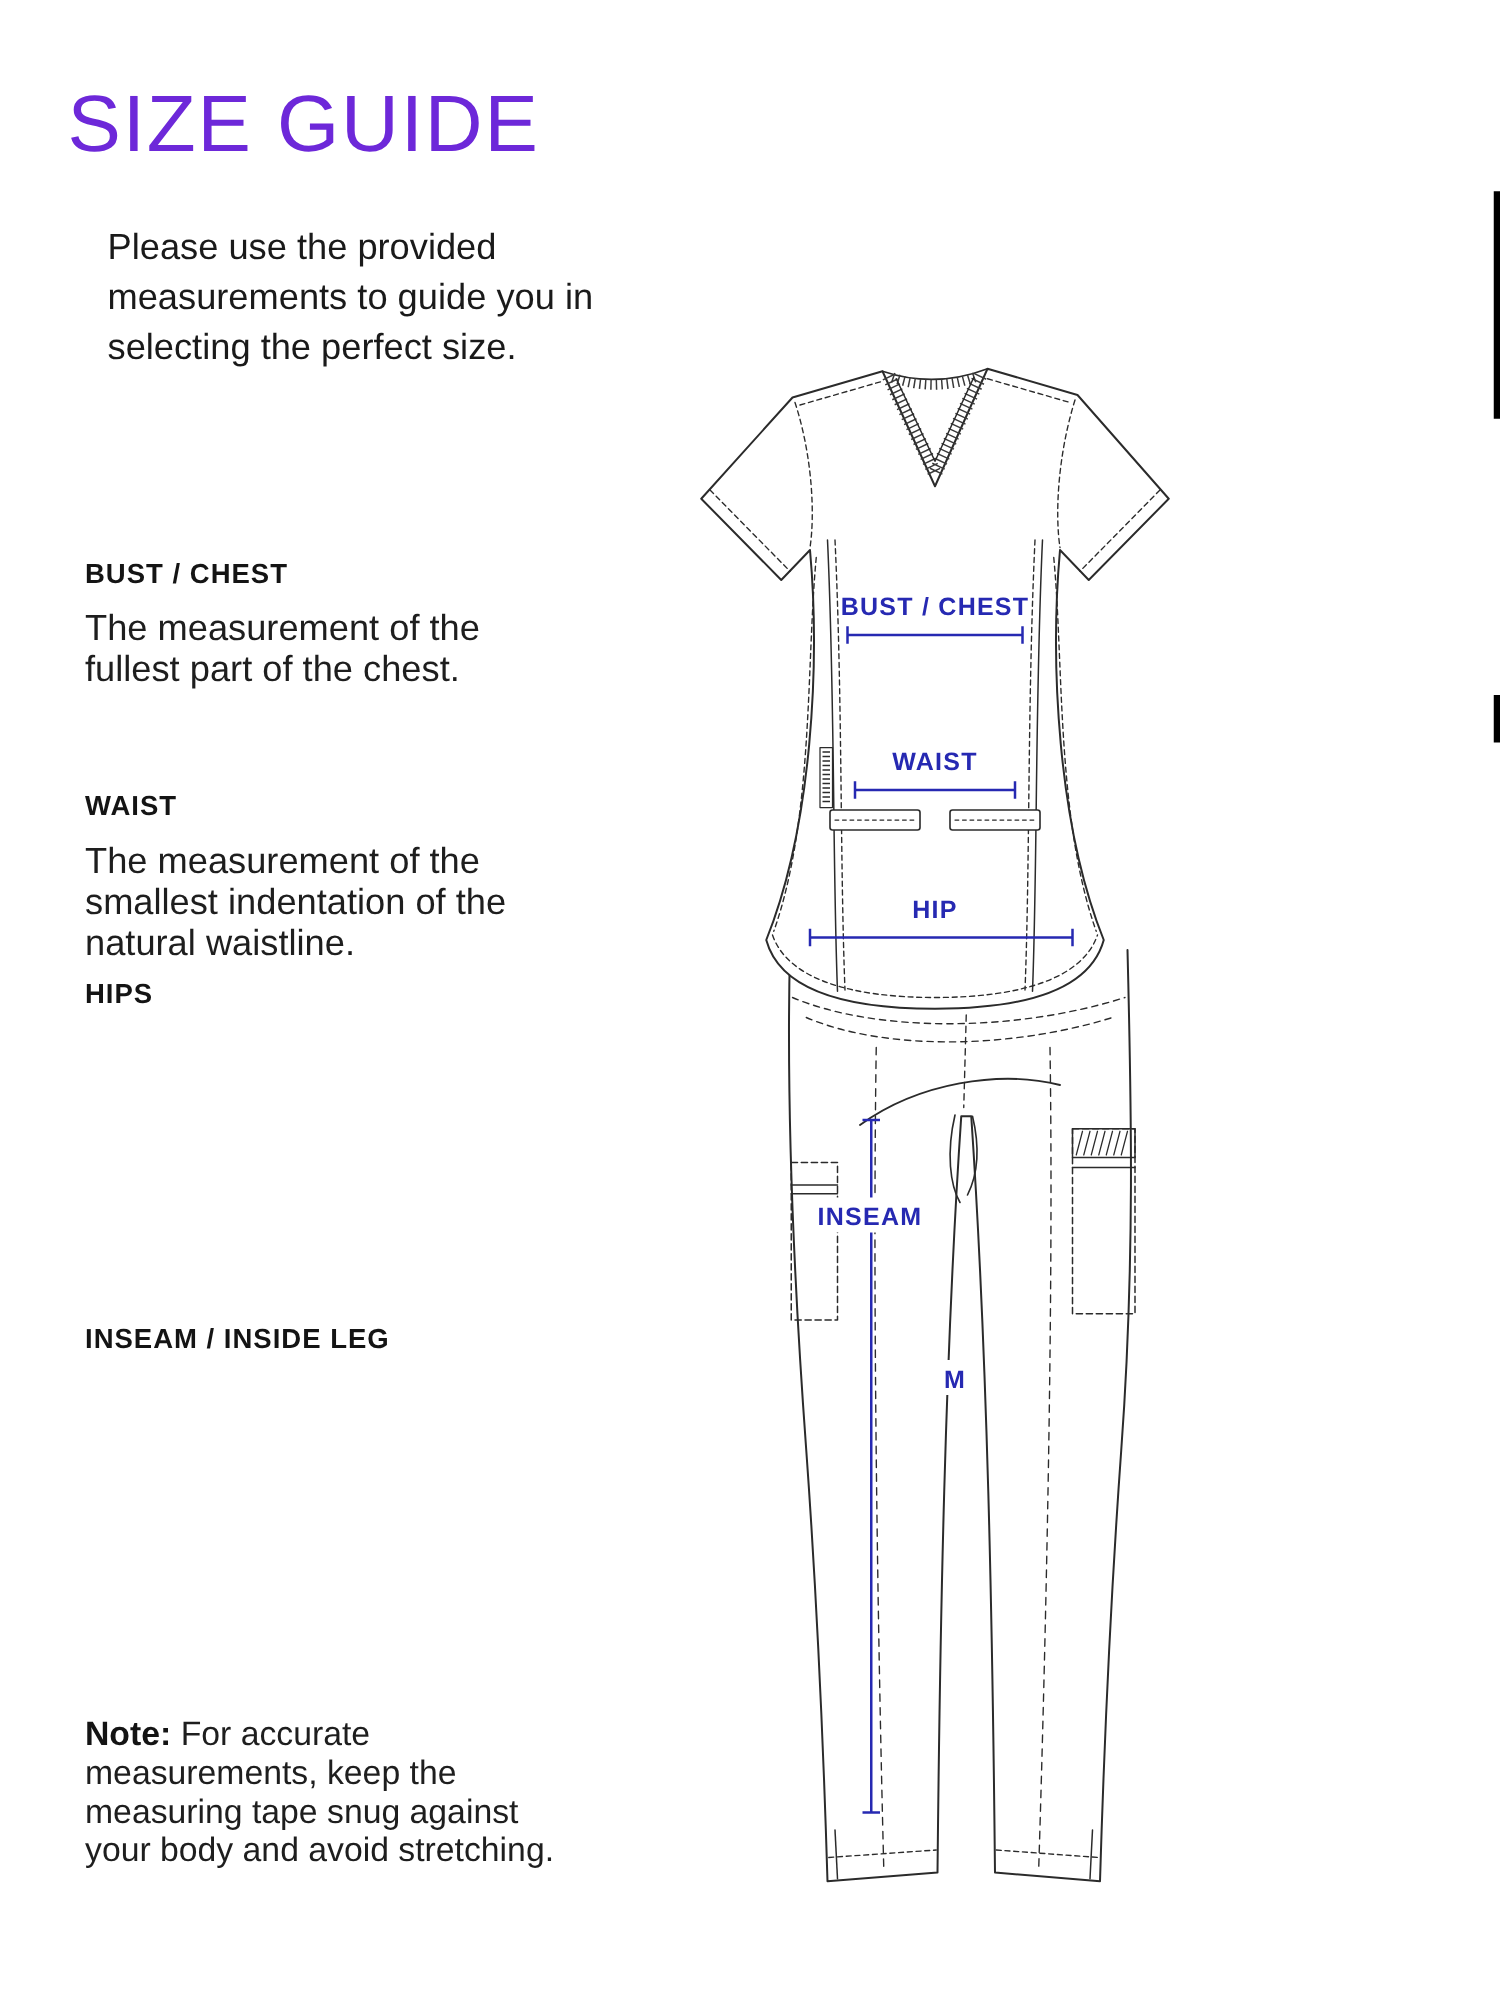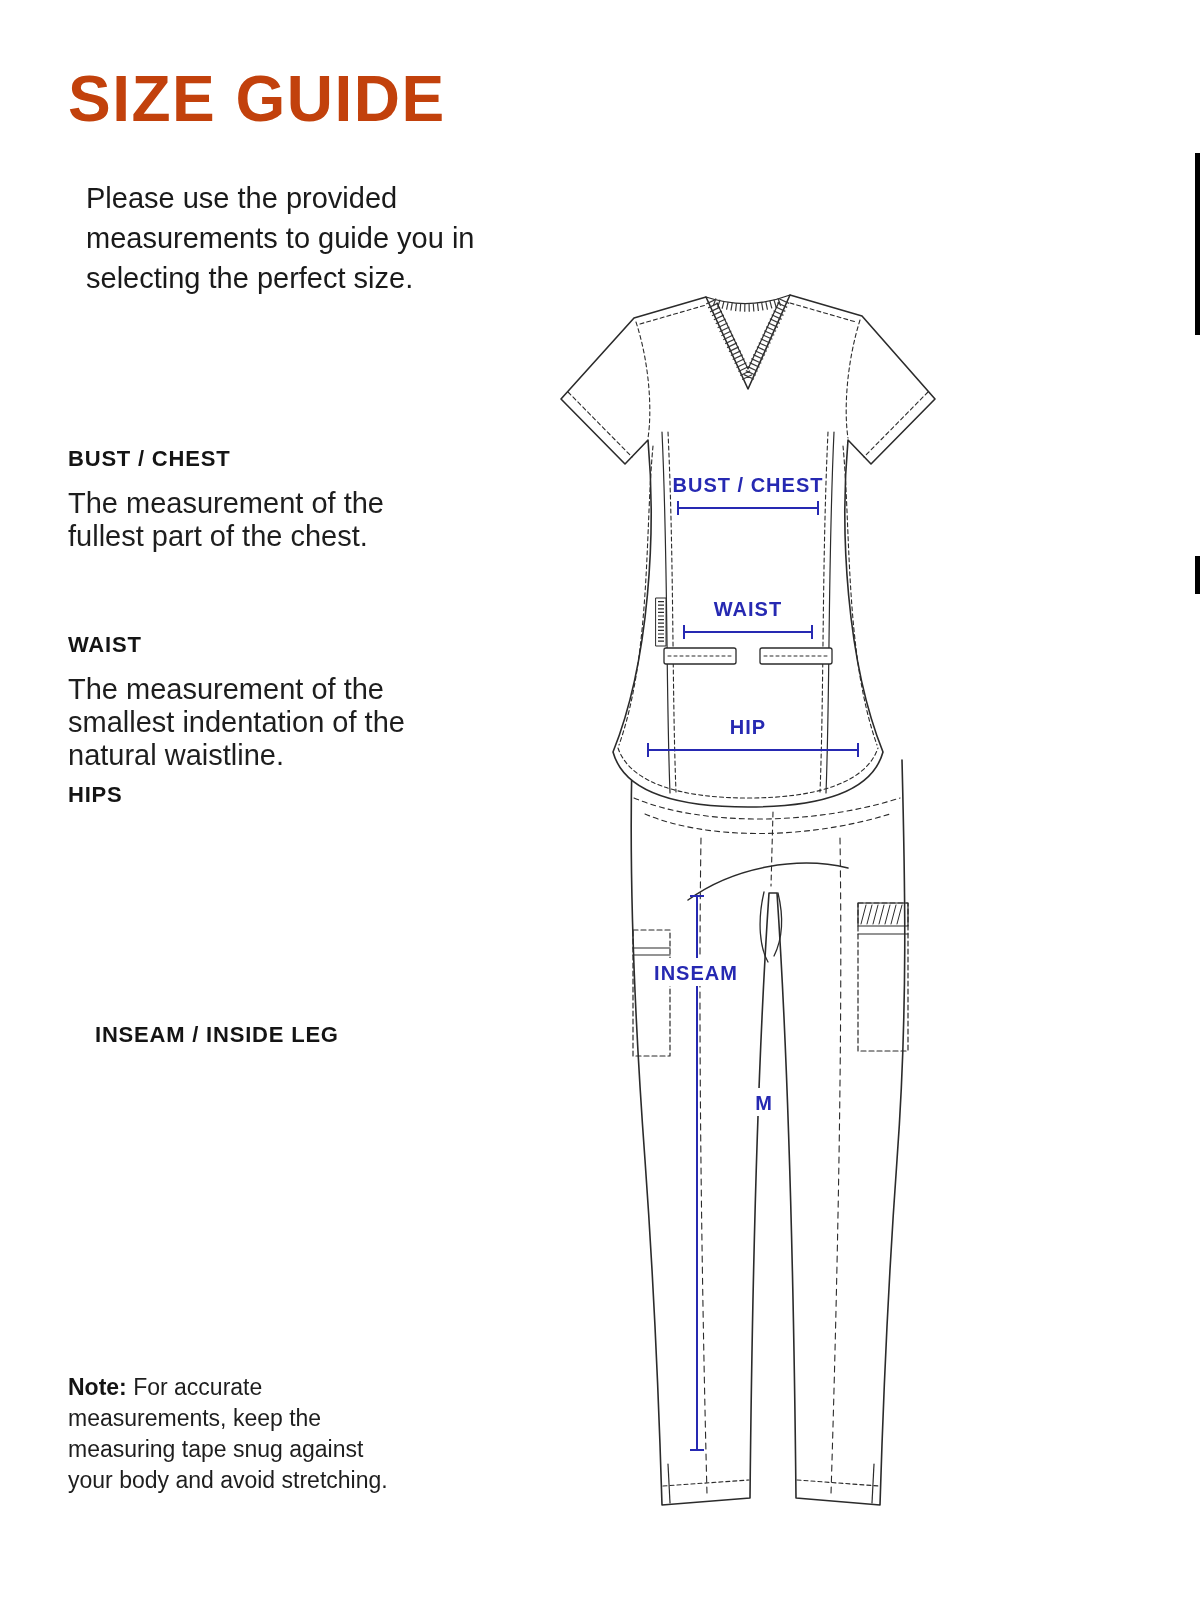--- a/index.html
+++ b/index.html
@@ -1,26 +1,26 @@
 <!DOCTYPE html>
 <html><head>
 <meta charset="utf-8">
 <style>
   html,body{margin:0;padding:0;background:#fff;}
   .page{position:relative;width:1200px;height:1600px;background:#ffffff;overflow:hidden;
         font-family:"Liberation Sans","DejaVu Sans",sans-serif;color:#1c1c1c;}
-  h1.title{position:absolute;left:68px;top:62px;margin:0;font-size:64px;font-weight:700;
-           letter-spacing:1.5px;color:#c2410c;}
+  h1.title{position:absolute;left:54px;top:62px;margin:0;font-size:64px;font-weight:400;
+           letter-spacing:1.5px;color:#6d28d9;}
   .intro{position:absolute;left:86px;top:178px;margin:0;width:470px;font-size:29px;
          line-height:40px;white-space:pre-line;color:#1a1a1a;}
   .sec{position:absolute;left:68px;width:480px;}
   .sec h2{margin:0 0 15px 0;font-size:22px;font-weight:700;letter-spacing:0.8px;color:#141414;}
   .sec p{margin:0;font-size:29px;line-height:33px;white-space:pre-line;color:#1e1e1e;}
-  .sec-0{top:446px;} .sec-1{top:632px;} .sec-2{top:782px;} .sec-3{top:1022px;margin-left:27px;}
-  .note{position:absolute;left:68px;top:1372px;width:400px;margin:0;font-size:23px;
+  .sec-0{top:446px;} .sec-1{top:632px;} .sec-2{top:782px;} .sec-3{top:1058px;}
+  .note{position:absolute;left:68px;top:1372px;width:400px;margin:0;font-size:27px;
         line-height:31px;white-space:pre-line;color:#1e1e1e;}
   .note strong{font-weight:700;color:#141414;}
   .diagram-svg{position:absolute;left:0;top:0;width:1200px;height:1600px;}
   .edge-mark{position:absolute;right:0;width:5px;background:#000;}
   .edge-mark-1{top:153px;height:182px;}
   .edge-mark-2{top:556px;height:38px;}
   .ann-text{font-family:"Liberation Sans","DejaVu Sans",sans-serif;font-weight:700;
             font-size:20px;letter-spacing:1px;fill:#2629b2;}
 </style>
 </head>

